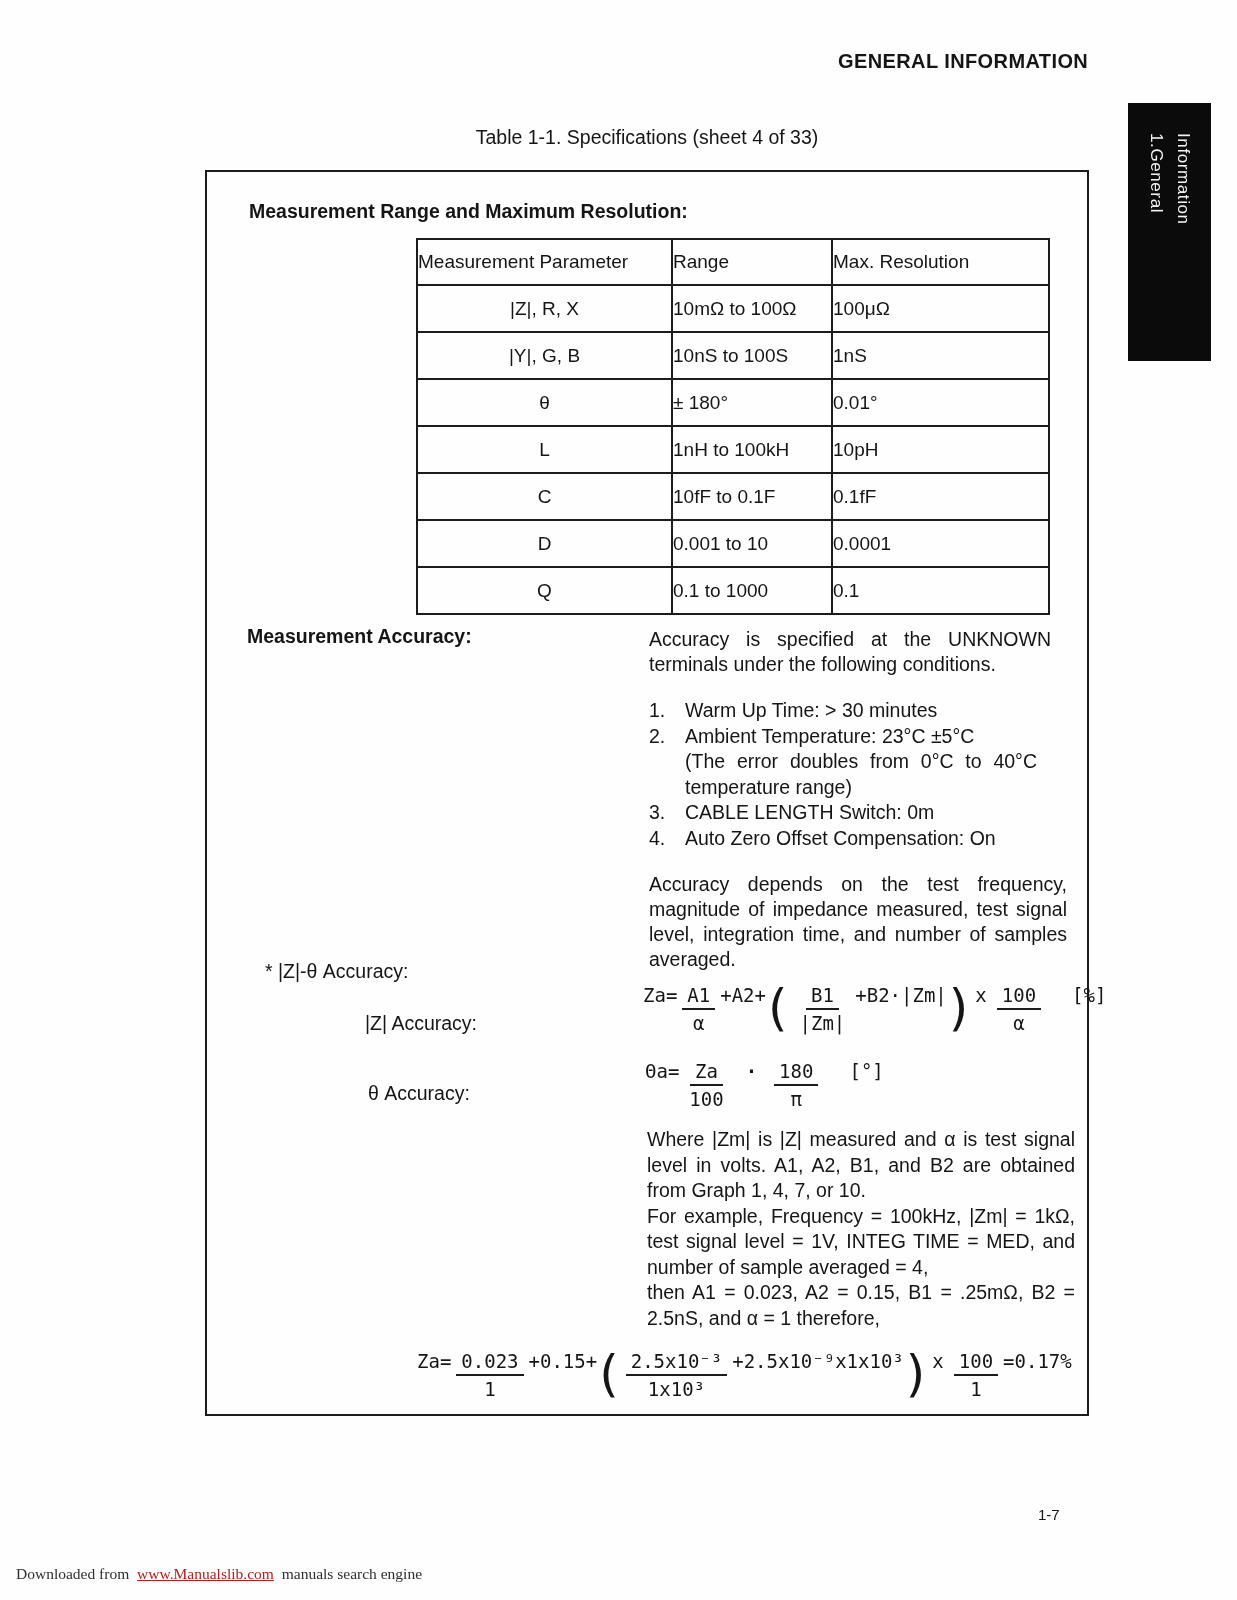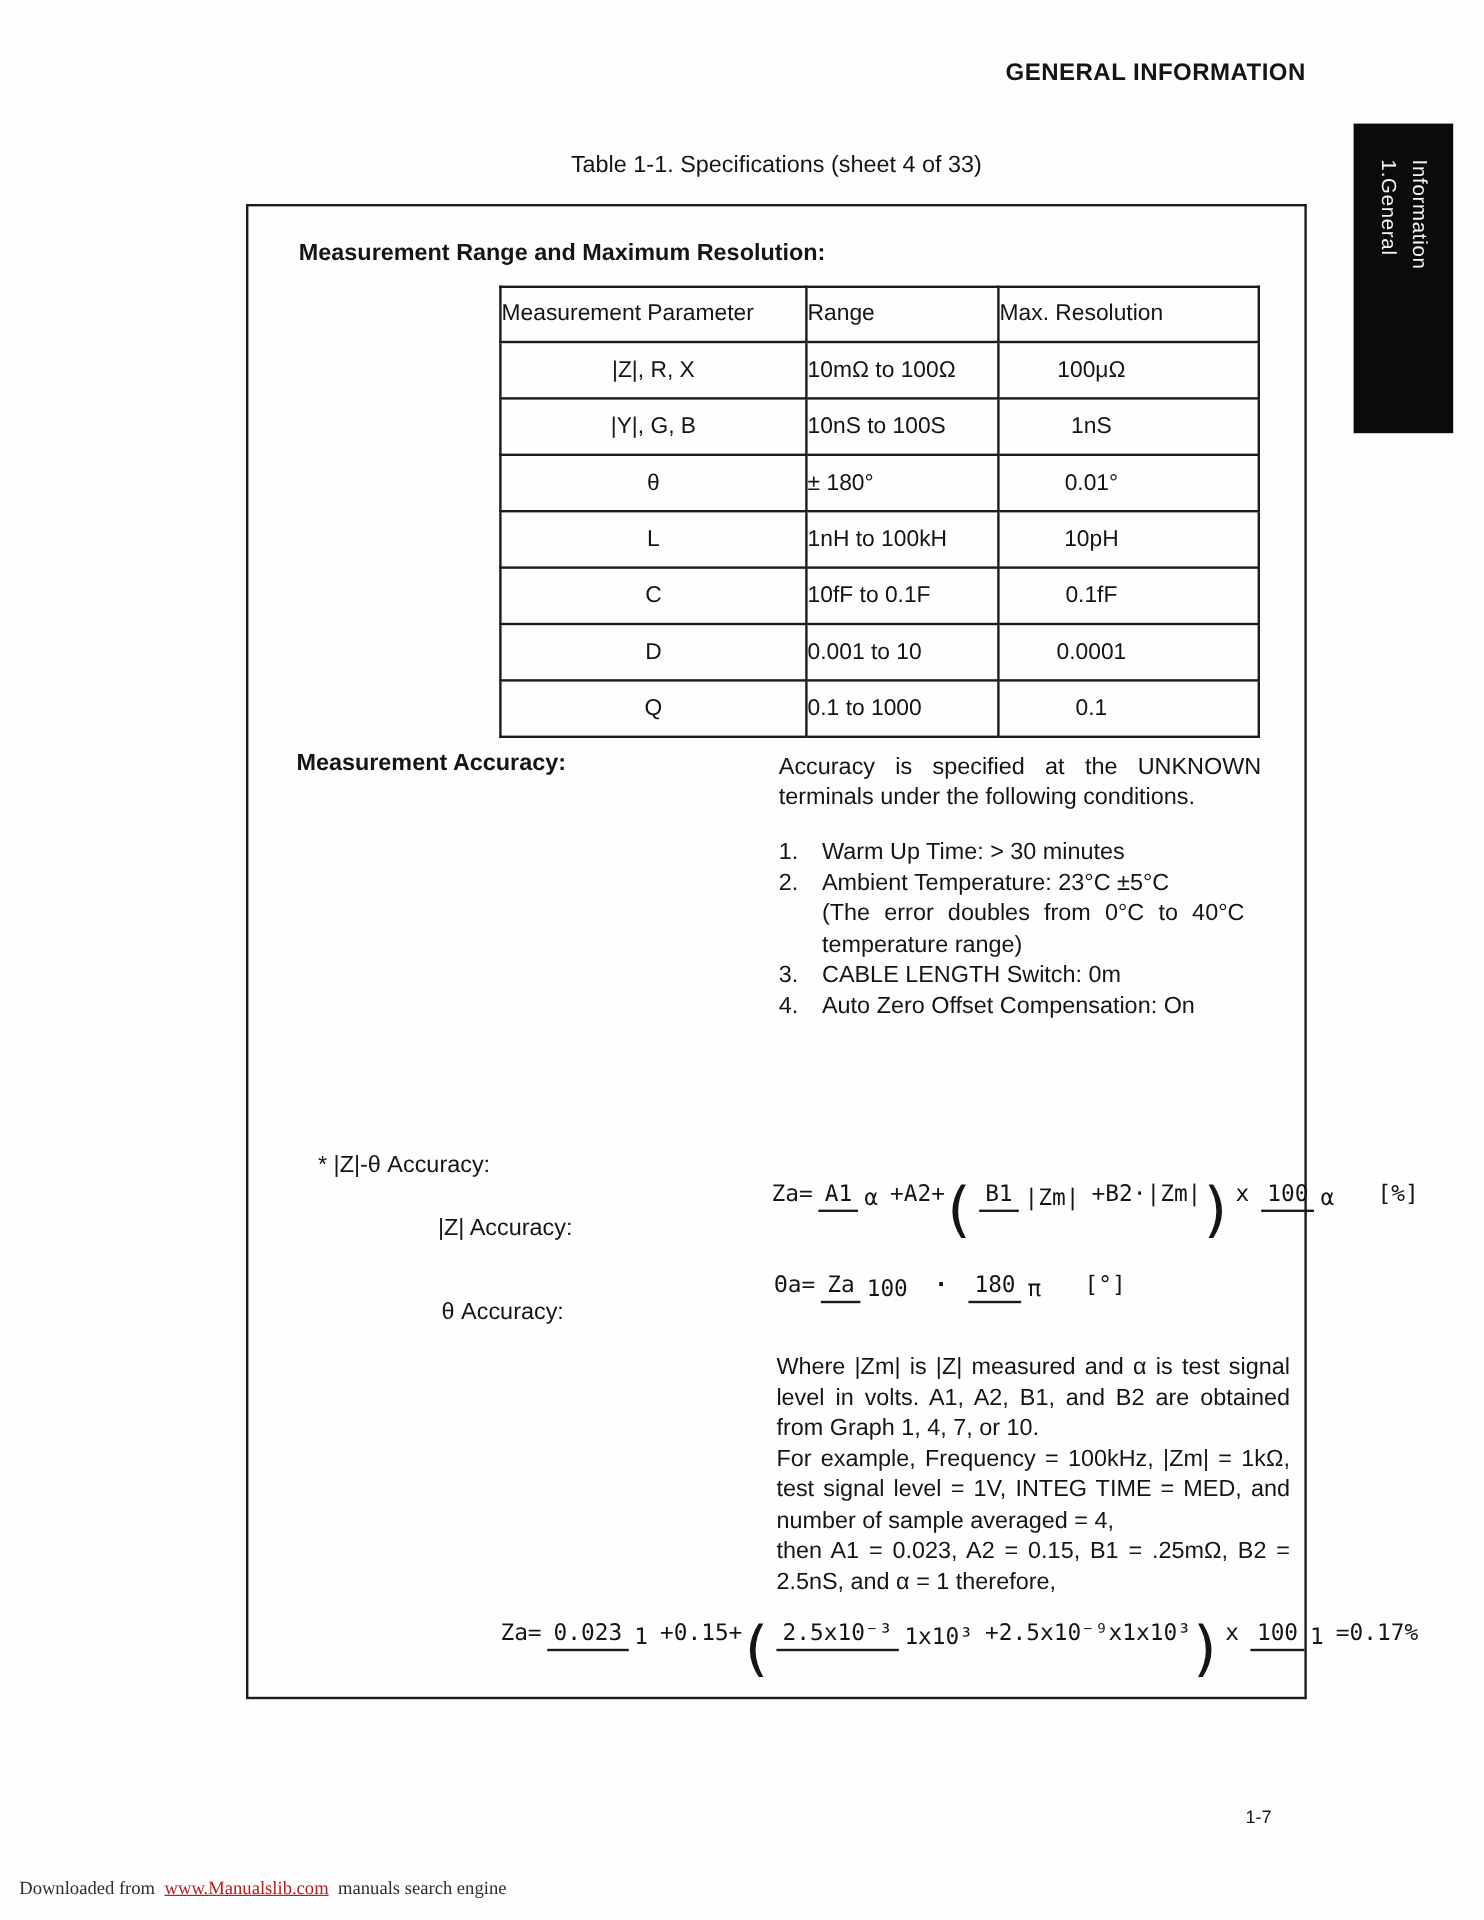--- a/index.html
+++ b/index.html
@@ -36,21 +36,21 @@
     position: absolute; left: 209px; top: 66px; width: 632px;
     border-collapse: collapse; table-layout: fixed; font-size: 19px;
   }
   .spec-table th, .spec-table td {
     border: 2px solid #1c1c1c; height: 46px; vertical-align: middle;
   }
   .spec-table td { height: 47px; }
   .spec-table th { font-weight: normal; text-align: left; font-size: 19px; }
   .c-param { text-align: center; }
   .c-range { text-align: left; }
-  .c-res { text-align: center; padding-right: 62px; }
+  .c-res { text-align: left; padding-right: 62px; }
   .acc-intro {
     position: absolute; left: 442px; top: 455px; width: 402px;
     font-size: 19.5px; line-height: 25px; text-align: justify;
   }
   .conditions {
     position: absolute; left: 442px; top: 526px; width: 432px;
     font-size: 19.5px; line-height: 25.5px;
   }
   .cond { display: flex; }
   .cond-num { width: 36px; flex: none; }
@@ -63,21 +63,21 @@
   .lbl-ztheta { position: absolute; left: 58px; top: 788px; font-size: 19.5px; }
   .lbl-z { position: absolute; left: 158px; top: 840px; font-size: 19.5px; }
   .lbl-theta { position: absolute; left: 161px; top: 910px; font-size: 19.5px; }
   .formula {
     position: absolute; display: flex; align-items: flex-start;
     font-family: "DejaVu Sans Mono", monospace; font-size: 19px; white-space: pre;
   }
   .f-z { left: 436px; top: 812px; }
   .f-theta { left: 438px; top: 888px; }
   .f-final { left: 210px; top: 1178px; }
-  .frac { display: inline-flex; flex-direction: row; align-items: center; margin: 0 5px; }
+  .frac { display: inline-flex; flex-direction: column; align-items: center; margin: 0 5px; }
   .frac .num { padding: 0 5px 2px; border-bottom: 2px solid #1c1c1c; }
   .frac .den { padding: 2px 5px 0; }
   .paren {
     font-family: "DejaVu Sans", sans-serif; font-size: 50px;
     line-height: 1; margin: 0 2px; font-weight: normal; transform: translateY(-1px);
   }
   .f-times { margin: 0 5px; }
   .f-unit { margin-left: 26px; }
   .f-dot { margin: 0 12px; font-weight: bold; }
   .where {
@@ -183,20 +183,21 @@
       <div class="cond">
         <span class="cond-num">3.</span>
         <span class="cond-body">CABLE LENGTH Switch:  0m</span>
       </div>
       <div class="cond">
         <span class="cond-num">4.</span>
         <span class="cond-body">Auto Zero Offset Compensation:  On</span>
       </div>
     </div>
 
+    <div class="acc-depends">Accuracy depends on the test frequency, magnitude of impedance measured, test signal level, integration time, and number of samples averaged.</div>
 
     <div class="lbl-ztheta">* |Z|-θ Accuracy:</div>
     <div class="lbl-z">|Z| Accuracy:</div>
 
     <div class="formula f-z">
       <span>Za=</span>
       <span class="frac">
         <span class="num">A1</span>
         <span class="den">α</span>
       </span>

